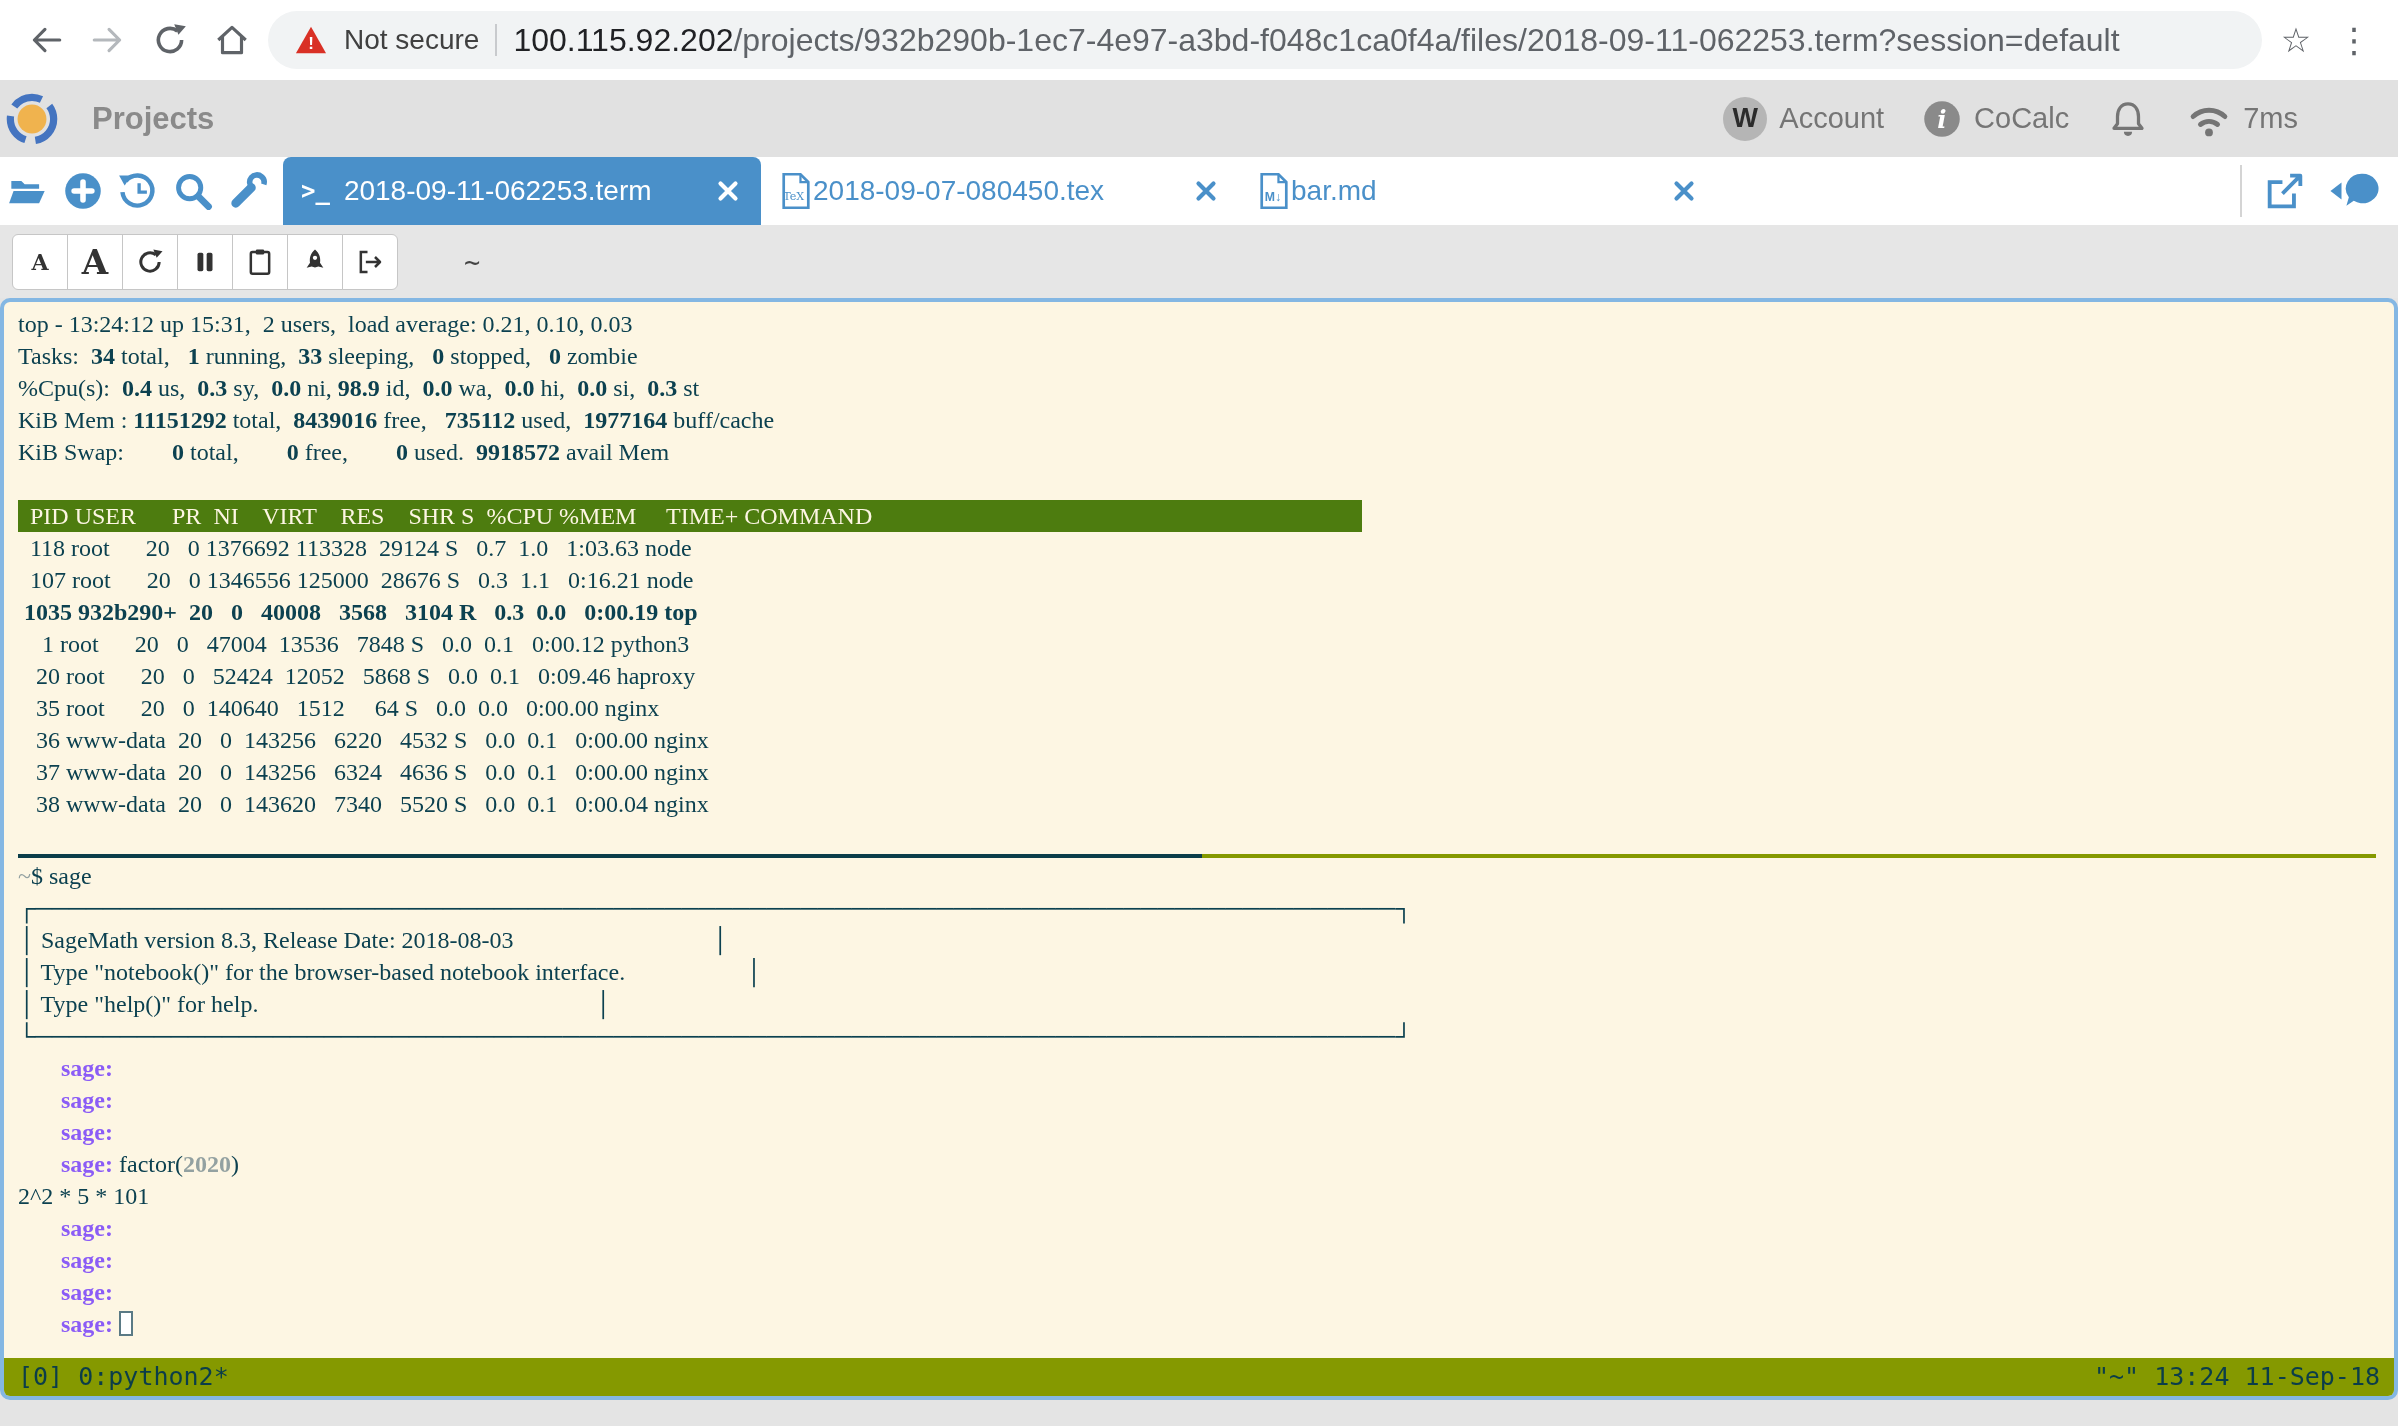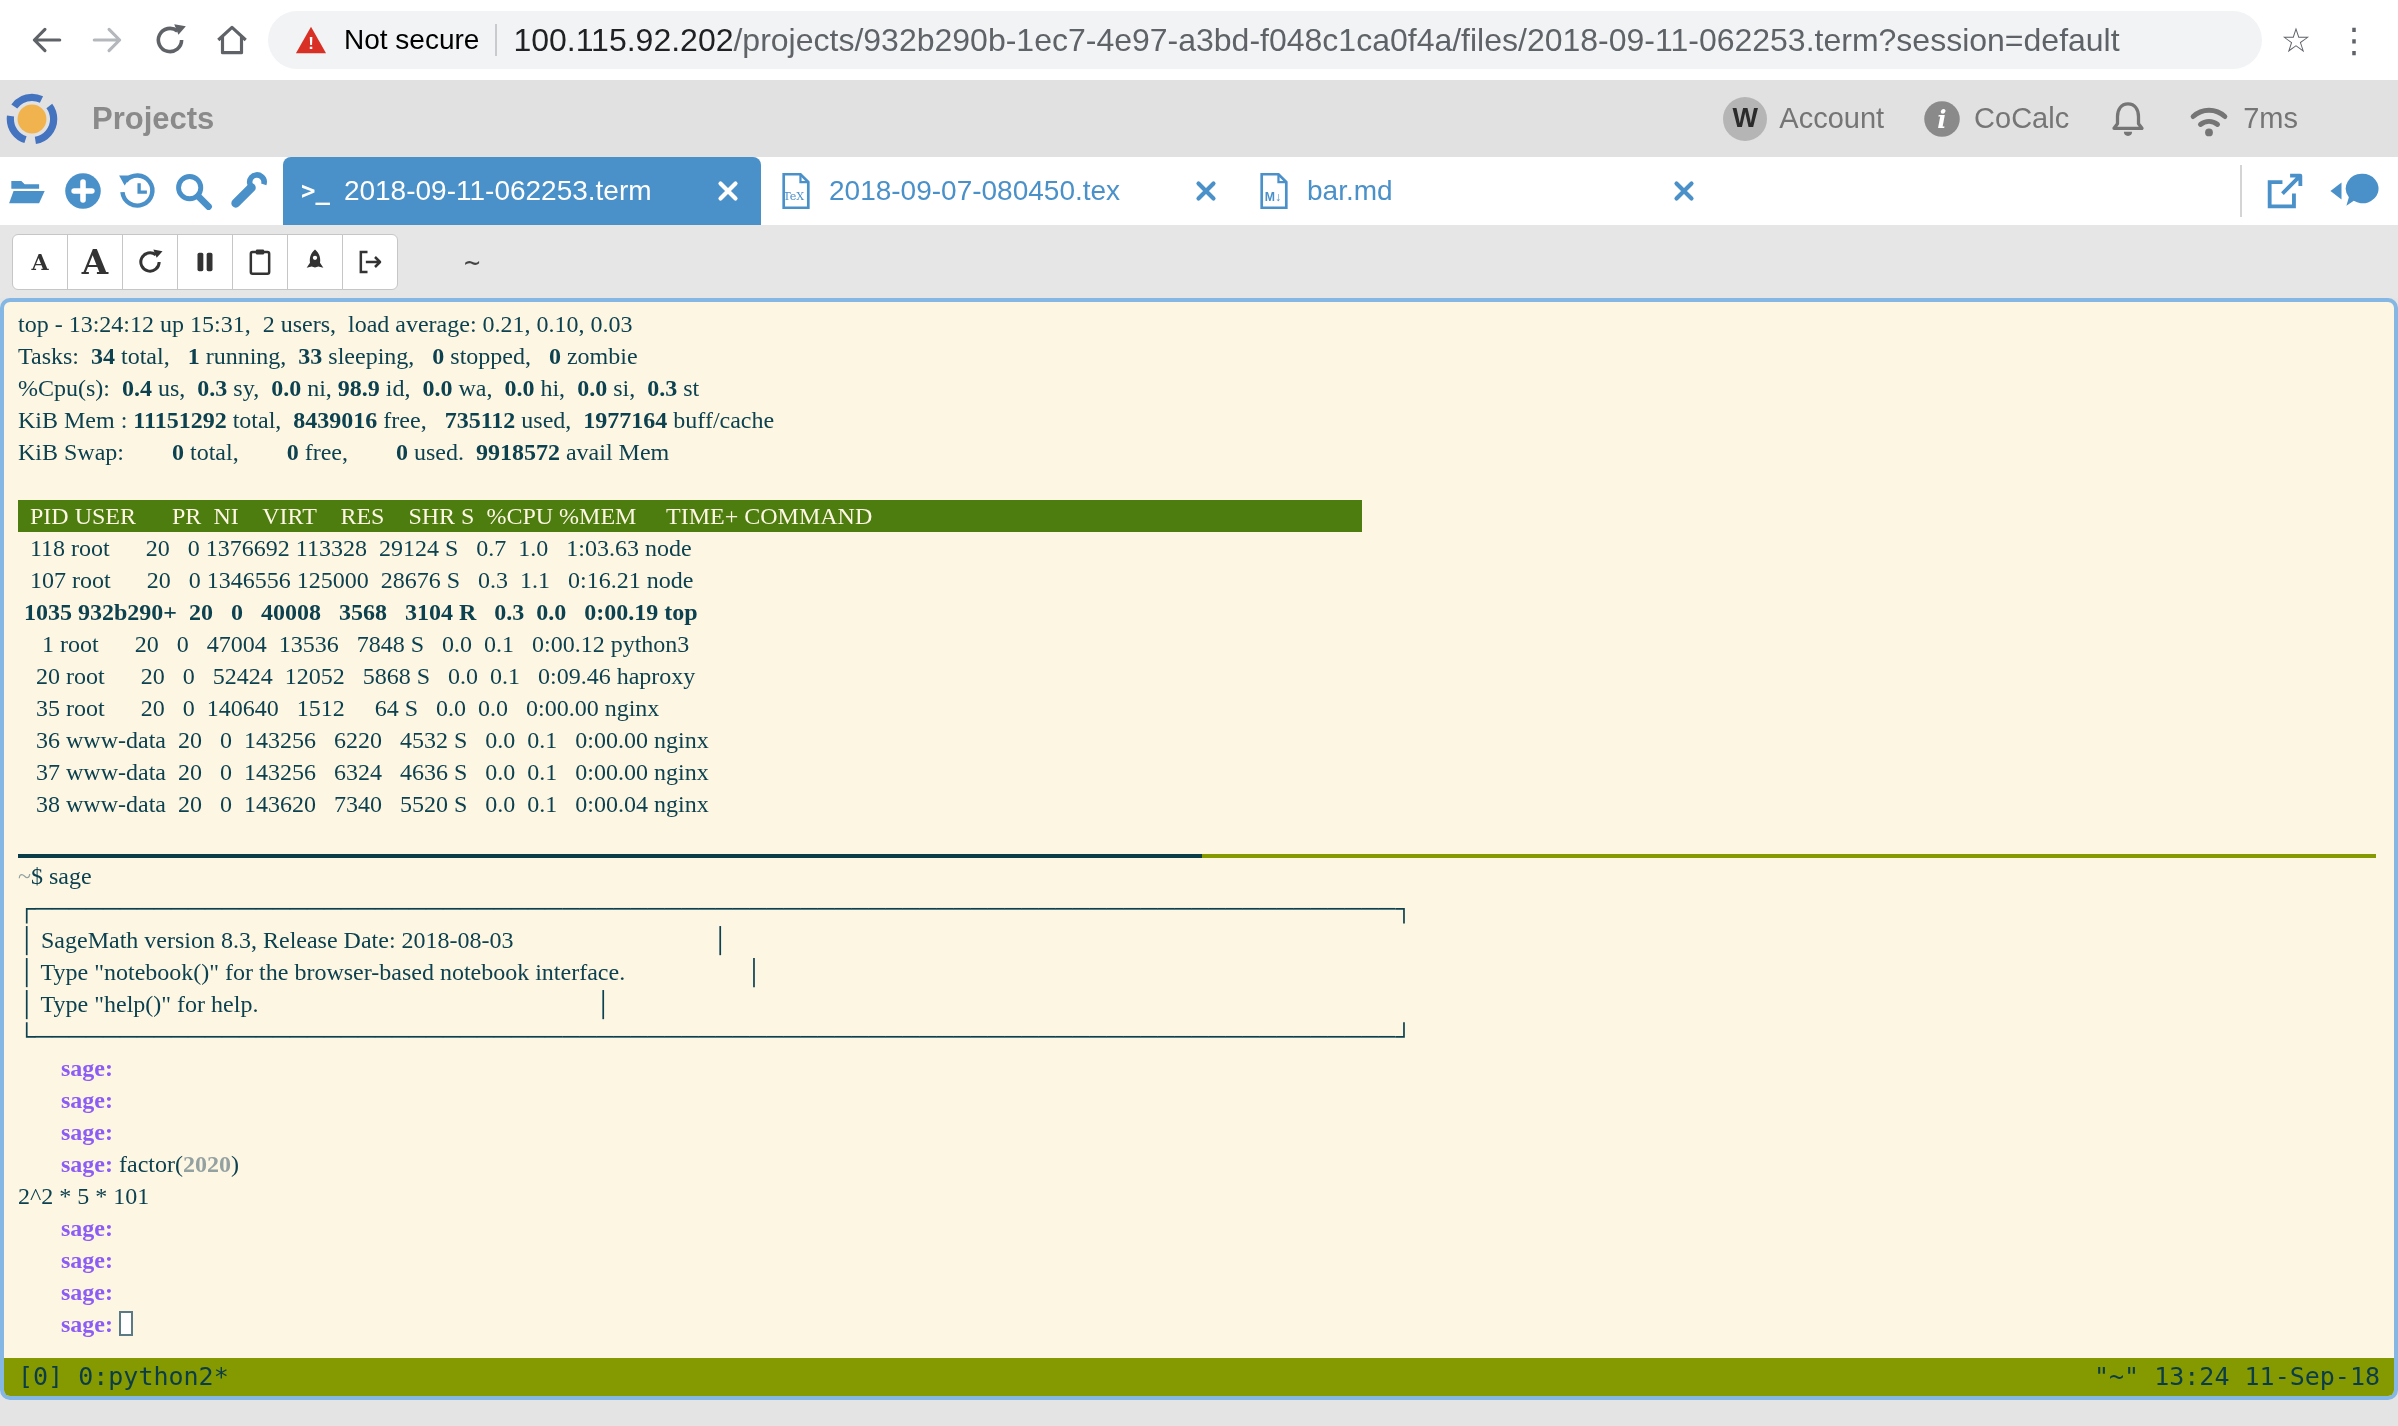--- a/index.html
+++ b/index.html
@@ -10,21 +10,21 @@
   
   .chrome { top:0; height:80px; background:#ffffff; display:flex; align-items:center;
             padding:0 20px; gap:10px; }
   .nav-ic { width:52px; height:52px; display:flex; align-items:center; justify-content:center;
             color:#5f6368; flex:0 0 auto; }
   .nav-ic svg { width:38px; height:38px; }
   .nav-ic.disabled { color:#b4b8bc; }
   .omnibox { flex:1 1 auto; height:58px; background:#f1f3f4; border-radius:29px;
              display:flex; align-items:center; padding:0 26px; gap:16px; min-width:0; }
   .warn-tri { width:34px; height:32px; flex:0 0 auto; }
-  .notsecure { color:#000000; font-size:28px; white-space:nowrap; }
+  .notsecure { color:#404040; font-size:28px; white-space:nowrap; }
   .url-sep { width:2px; height:32px; background:#c8cacd; flex:0 0 auto; }
   .url { font-size:32px; color:#5f6368; white-space:nowrap; overflow:hidden; }
   .url b { color:#202124; font-weight:normal; }
   .glyph-btn { font-size:34px; color:#5f6368; width:48px; text-align:center; flex:0 0 auto; }
 
   
   .appbar { top:80px; height:77px; background:#e1e1e1; display:flex; align-items:stretch; }
   .logo-wrap { width:64px; display:flex; align-items:center; justify-content:center; }
   .projects-lbl { display:flex; align-items:center; padding:0 28px; color:#8a8a8a;
                   font-size:31px; font-weight:bold; }
@@ -41,21 +41,21 @@
   .fullscreen-btn { position:absolute; right:14px; top:88px; color:#666; }
 
   
   .filetabs { top:157px; height:68px; background:#ffffff; display:flex; align-items:stretch; }
   .ft-icon-btn { width:55px; display:flex; align-items:center; justify-content:center; color:#4a90c9; }
   .ft-icon-btn svg { width:40px; height:40px; }
   .term-tab { background:#4a90c9; color:#fff; width:478px; margin-left:8px;
               border-radius:8px 8px 0 0; display:flex; align-items:center; padding:0 18px; gap:14px; }
   .term-tab .tlabel { font-size:28px; }
   .term-tab .x { margin-left:auto; }
-  .cold-tab { width:478px; display:flex; align-items:center; padding:0 18px; gap:16px; color:#4a90c9; }
+  .cold-tab { width:478px; display:flex; align-items:center; padding:0 18px; gap:0; color:#4a90c9; }
   .cold-tab .tlabel { font-size:28px; }
   .cold-tab .x { margin-left:auto; }
   .ft-right { margin-left:auto; display:flex; align-items:center; gap:20px; padding-right:16px; color:#4a90c9; }
   .vsep { width:2px; height:52px; background:#d4d4d4; }
 
   
   .termbar { top:225px; height:73px; background:#e6e6e6; display:flex; align-items:center; padding-left:12px; }
   .btn-group { display:flex; }
   .tb-btn { width:56px; height:56px; background:#fff; border:1px solid #c6c6c6; margin-left:-1px;
             display:flex; align-items:center; justify-content:center; color:#333; }

